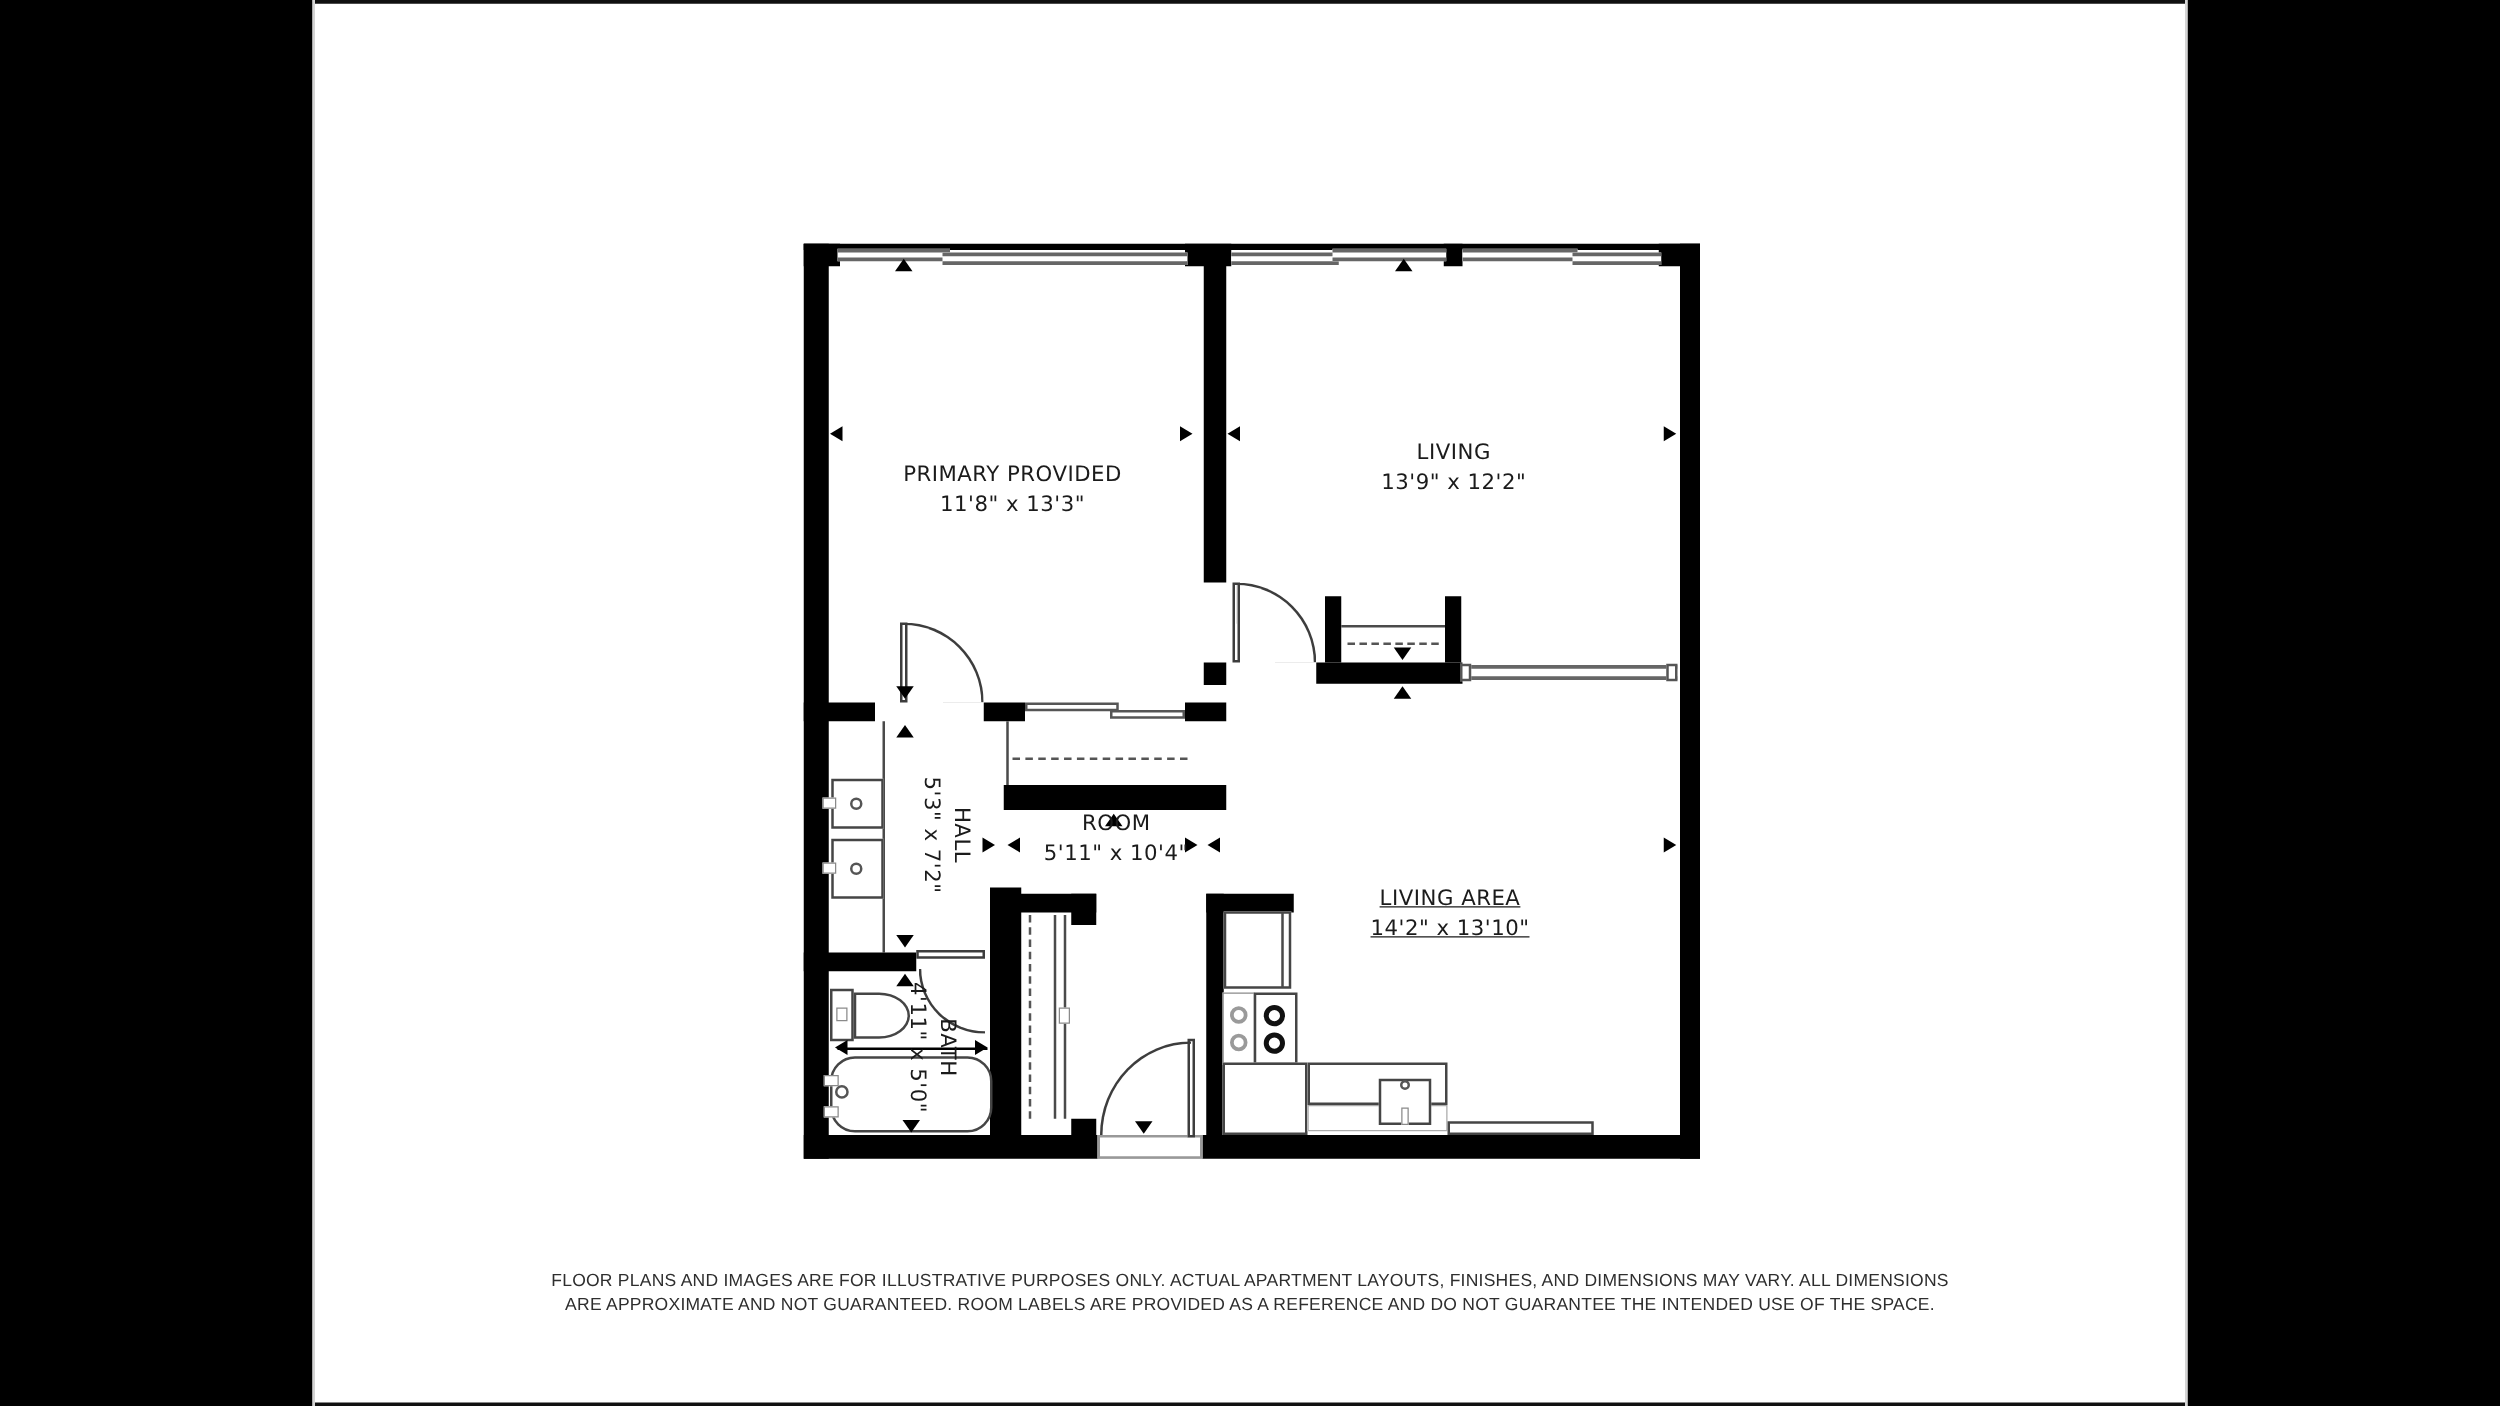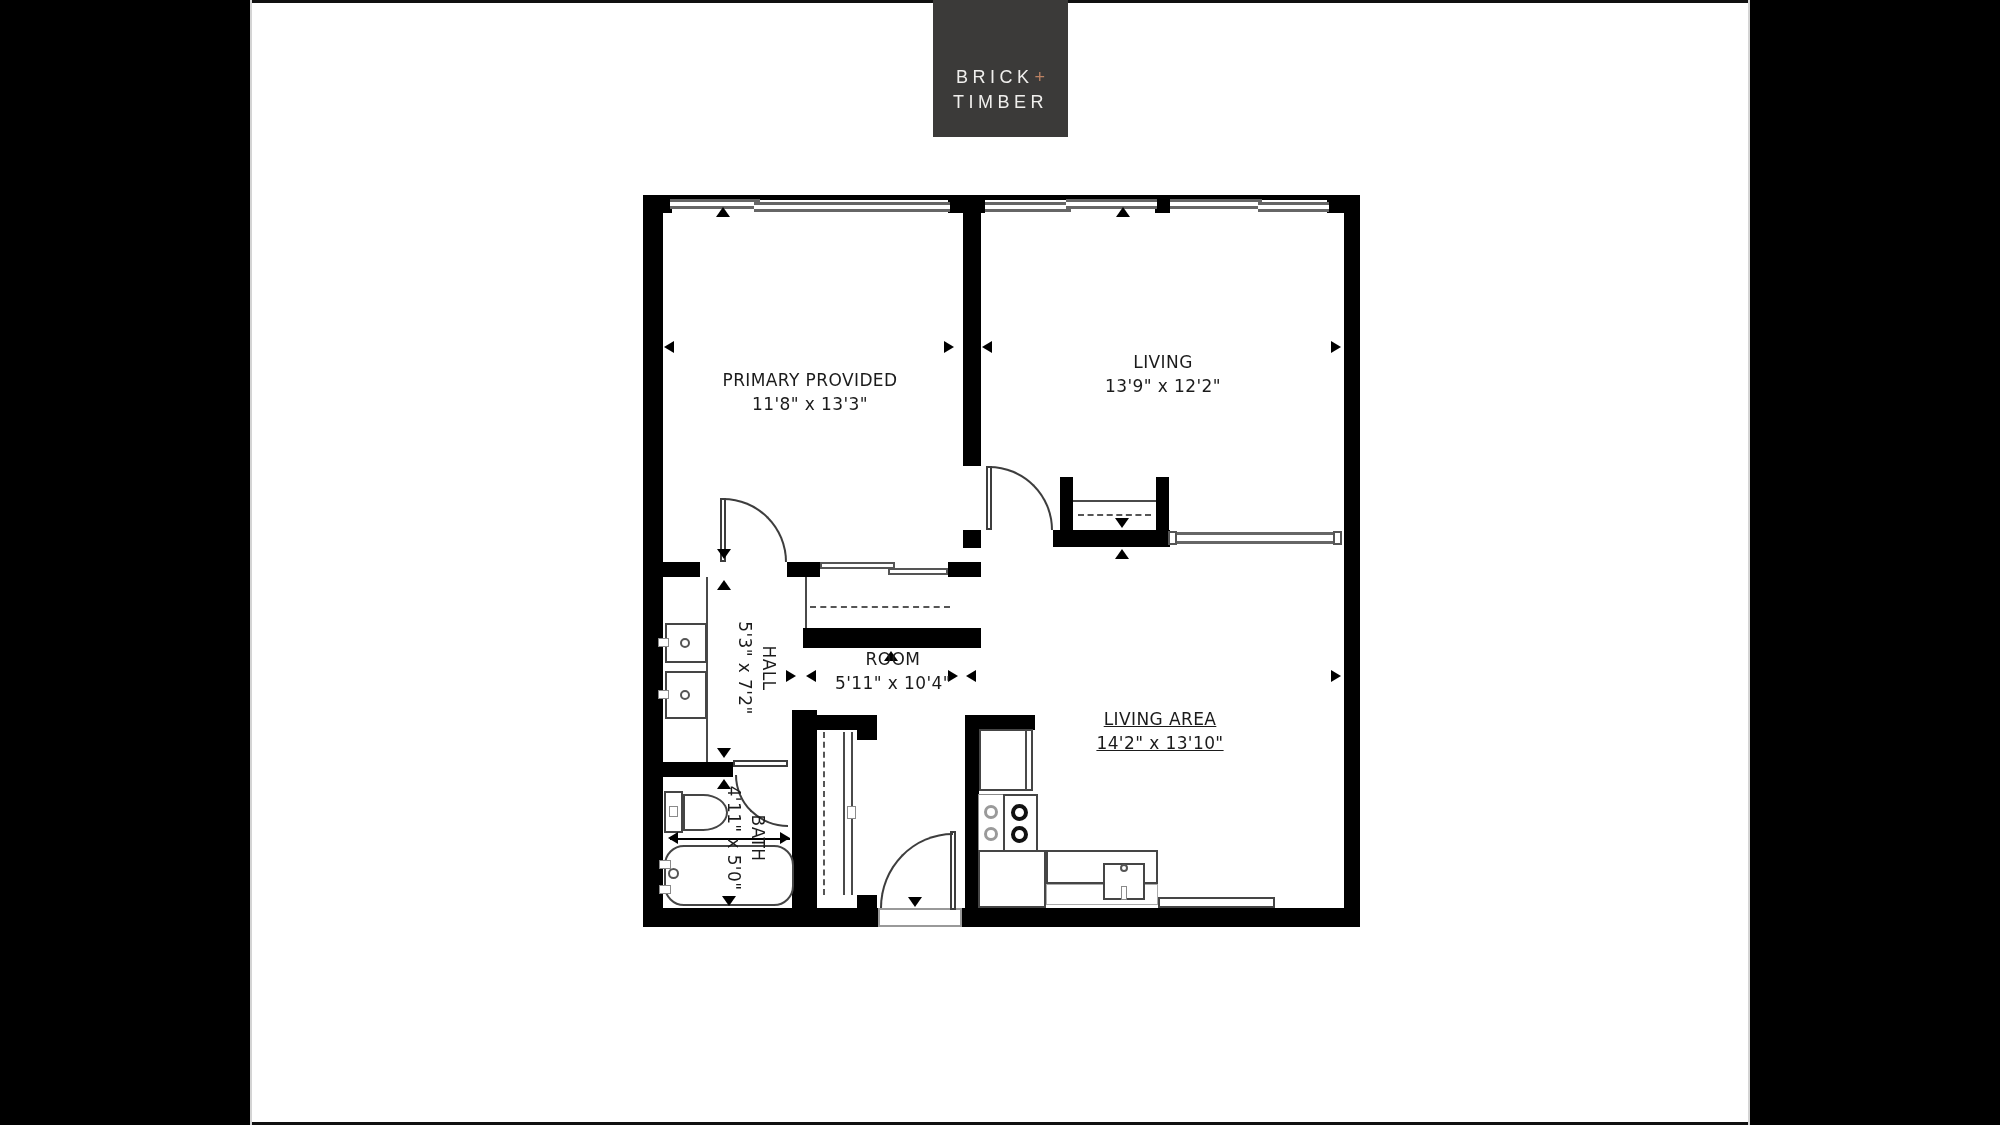--- a/index.html
+++ b/index.html
@@ -45,24 +45,20 @@
 
 <div id="page">
 
   <div class="bar" style="left:0;"></div>
   <div class="bar" style="left:1750px;"></div>
   <div class="edge" style="left:250px;"></div>
   <div class="edge" style="left:1748px;"></div>
   <div class="strip" style="top:0;"></div>
   <div class="strip" style="top:1122px;"></div>
 
-  <div id="logo">
-    <div><span>BRICK</span><span class="plus">+</span></div>
-    <div>TIMBER</div>
-  </div>
 
   <div class="wall" style="left:643px;top:195px;width:717px;height:5px;"></div>
   <div class="wall" style="left:643px;top:195px;width:20px;height:732px;"></div>
   <div class="wall" style="left:1344px;top:195px;width:16px;height:732px;"></div>
   <div class="wall" style="left:643px;top:908px;width:717px;height:19px;"></div>
 
   <div class="wall" style="left:643px;top:195px;width:29px;height:18px;"></div>
   <div class="wall" style="left:948px;top:195px;width:37px;height:18px;"></div>
   <div class="wall" style="left:1155px;top:195px;width:15px;height:18px;"></div>
   <div class="wall" style="left:1327px;top:195px;width:33px;height:18px;"></div>
@@ -196,15 +192,17 @@
   <div class="room-label rot" style="left:746px;top:838px;">
     <div>BATH</div>
     <div>4'11" x 5'0"</div>
   </div>
   <div class="room-label" style="left:1160px;top:731px;text-decoration:underline;">
     <div>LIVING AREA</div>
     <div>14'2" x 13'10"</div>
   </div>
 
   <div id="disclaimer">
+    <div>FLOOR PLANS AND IMAGES ARE FOR ILLUSTRATIVE PURPOSES ONLY. ACTUAL APARTMENT LAYOUTS, FINISHES, AND DIMENSIONS MAY VARY. ALL DIMENSIONS</div>
+    <div>ARE APPROXIMATE AND NOT GUARANTEED. ROOM LABELS ARE PROVIDED AS A REFERENCE AND DO NOT GUARANTEE THE INTENDED USE OF THE SPACE.</div>
   </div>
 
 </div>
 
 </body></html>

